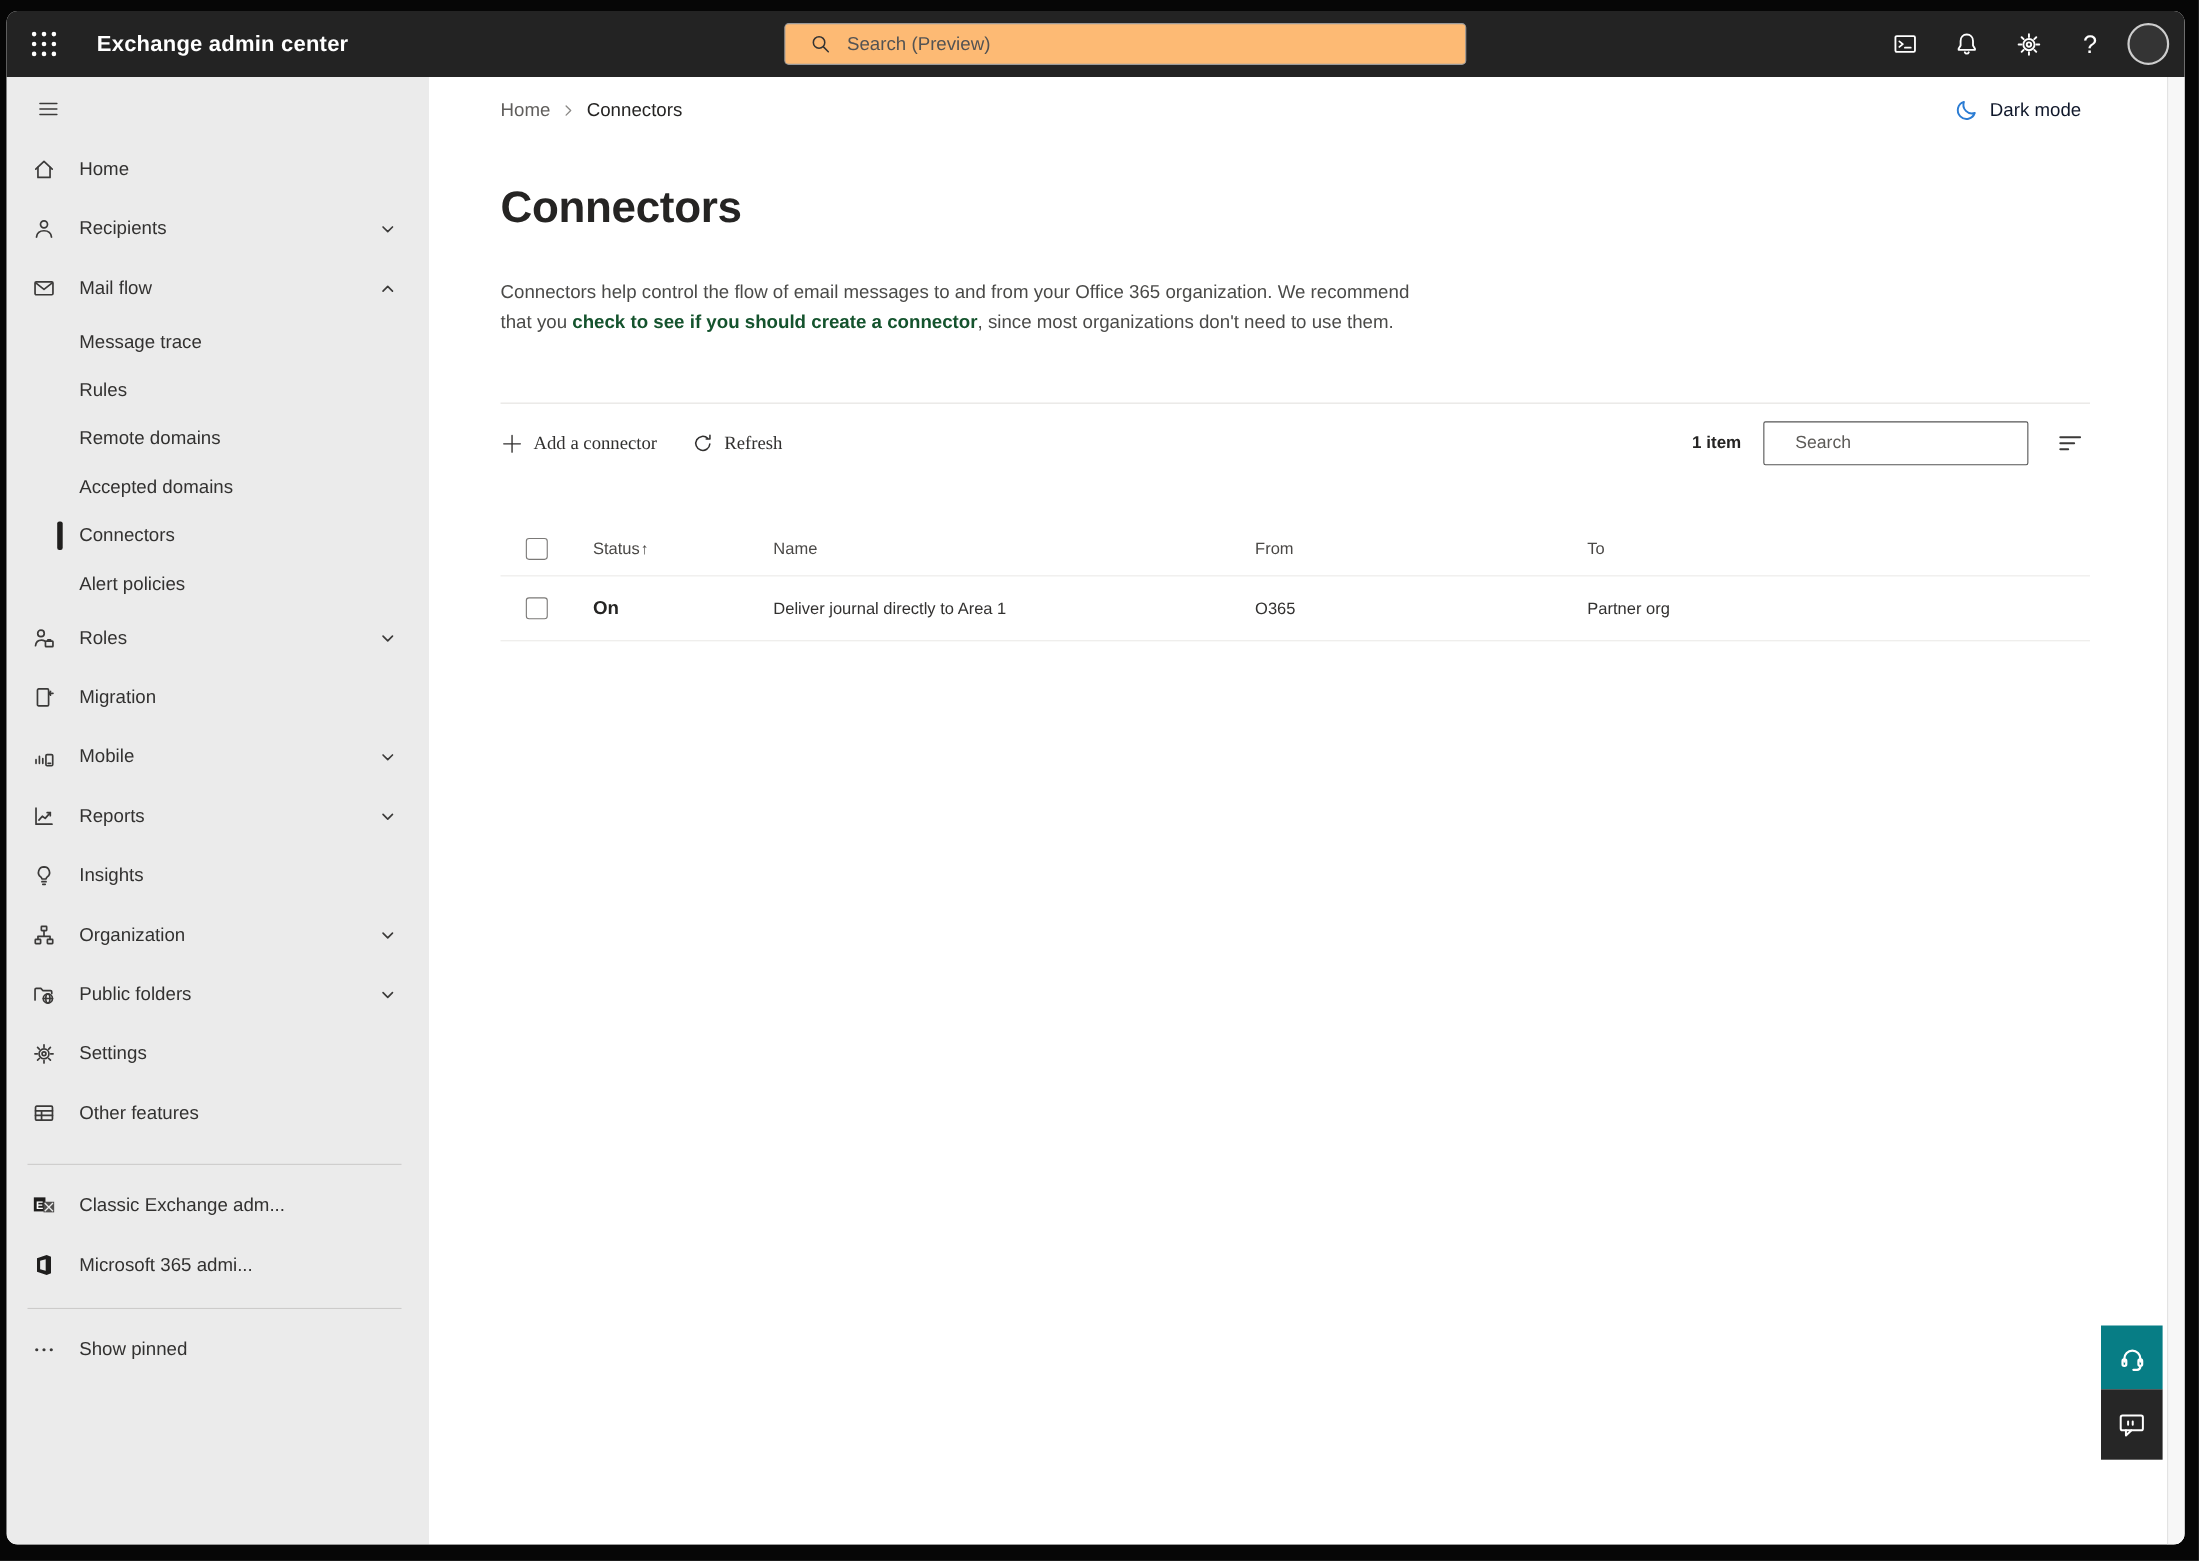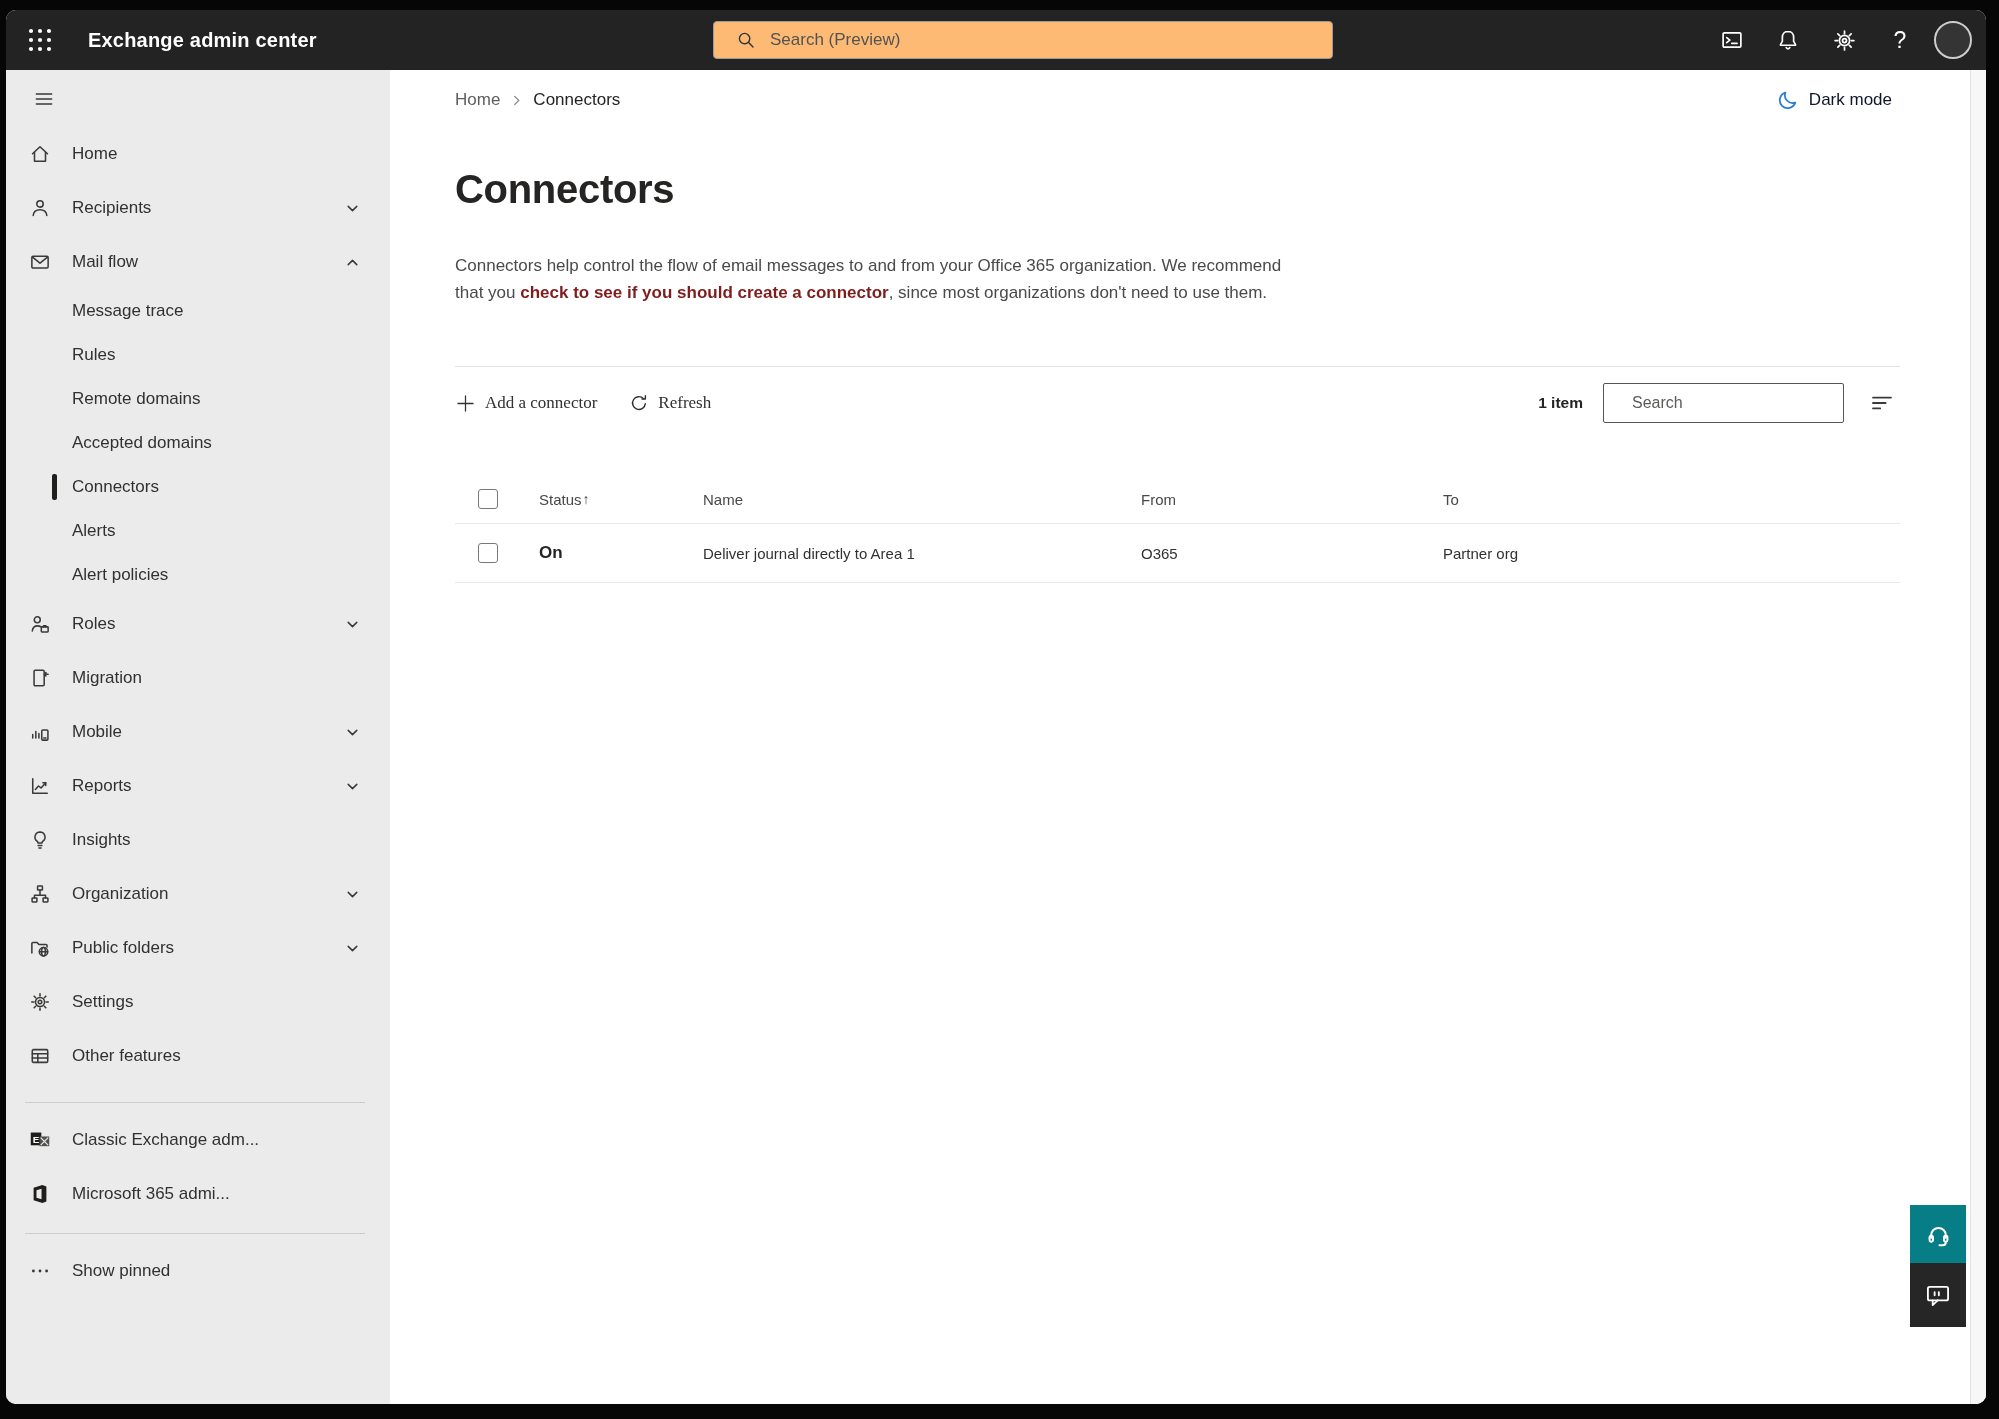--- a/index.html
+++ b/index.html
@@ -65,21 +65,21 @@
   .crumb-row{display:flex;align-items:center;margin-top:18px;height:24px;}
   .breadcrumb{display:flex;align-items:center;gap:10px;font-size:17px;}
   .crumb-home{color:#605e5c;cursor:pointer;}
   .crumb-sep{color:#8a8886;display:flex;}
   .crumb-current{color:#252423;}
   .darkmode{margin-left:auto;display:flex;align-items:center;gap:10px;cursor:pointer;margin-right:8px;}
   .darkmode-label{font-size:17px;color:#0f172a;}
 
   .page-title{margin:52px 0 0 0;font-size:40px;font-weight:700;color:#252423;letter-spacing:-.3px;line-height:50px;}
   .page-desc{margin:38px 0 0 0;max-width:845px;font-size:17px;line-height:27px;color:#4a4a48;}
-  .page-desc .desc-strong{color:#7f1d1d;font-weight:700;}
+  .page-desc .desc-strong{color:#14532d;font-weight:700;}
 
   .section-rule{border:none;border-top:1px solid #e3e1df;margin:60px 0 0 0;}
 
   .toolbar{display:flex;align-items:center;margin-top:14px;height:44px;}
   .cmd-btn{display:flex;align-items:center;gap:9px;background:none;border:none;cursor:pointer;font-family:Liberation Serif, serif;font-size:17px;color:#323130;padding:0;}
   .cmd-btn + .cmd-btn{margin-left:32px;align-items:flex-end;}
   .toolbar-right{margin-left:auto;display:flex;align-items:center;}
   .item-count{font-size:15.5px;font-weight:700;color:#252423;margin-right:20px;}
   .tb-search{width:241px;height:40px;border:1px solid #565656;border-radius:2px;display:flex;align-items:center;padding:0 8px 0 14px;box-sizing:border-box;background:#fff;}
   .tb-search input{flex:1;border:none;outline:none;background:transparent;margin-left:12px;font-size:16px;color:#0f172a;font-family:inherit;}
@@ -219,23 +219,20 @@
           <span class="nav-label">Remote domains</span>
         </div>
         <div class="nav-item sub">
           <span class="nav-label">Accepted domains</span>
         </div>
         <div class="nav-item sub">
           <span class="selected-bar"></span>
           <span class="nav-label">Connectors</span>
         </div>
         <div class="nav-item sub">
-          <span class="nav-label">Alerts</span>
-        </div>
-        <div class="nav-item sub">
           <span class="nav-label">Alert policies</span>
         </div>
 
         <div class="nav-item">
           <span class="nav-icon">
             <svg class="ic" width="22" height="22" viewBox="0 0 20 20">
                 <circle cx="7.5" cy="6.2" r="2.7"></circle>
                 <path d="M3 16.4c.3-2.9 2.4-4.7 4.9-4.7 1 0 2 .3 2.8.8"></path>
                 <rect x="11.2" y="12.6" width="6.2" height="4.6" rx="0.6"></rect>
                 <path d="M13.2 12.6v-1.1h2.2v1.1"></path>

